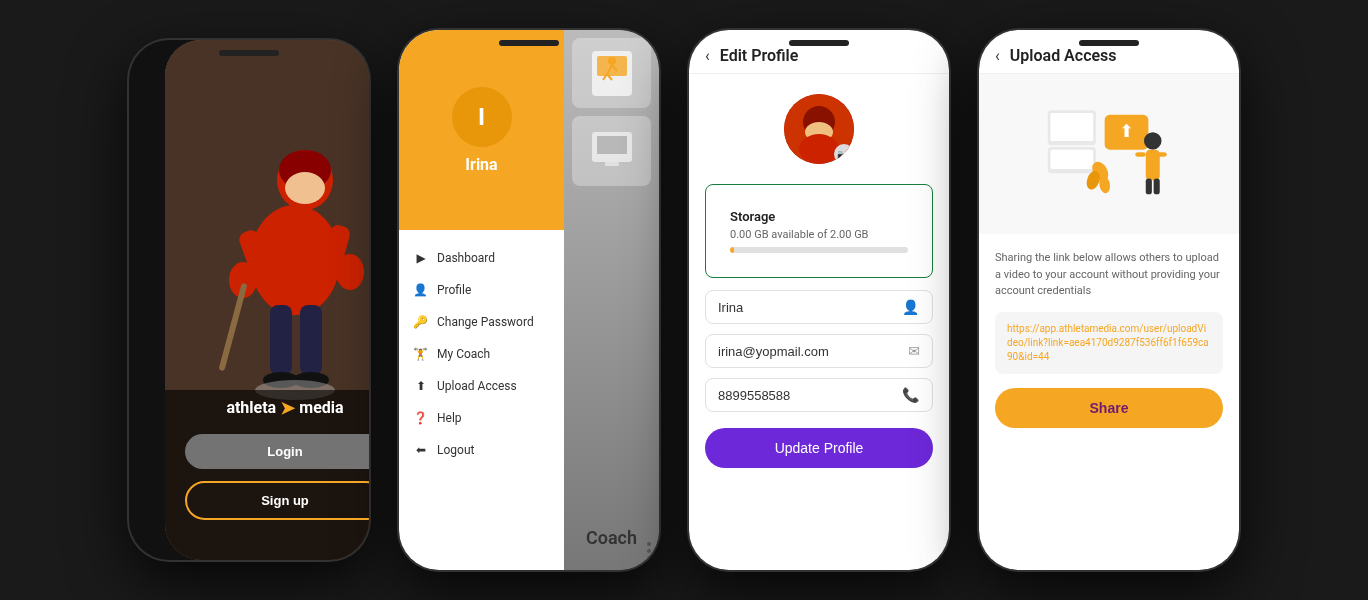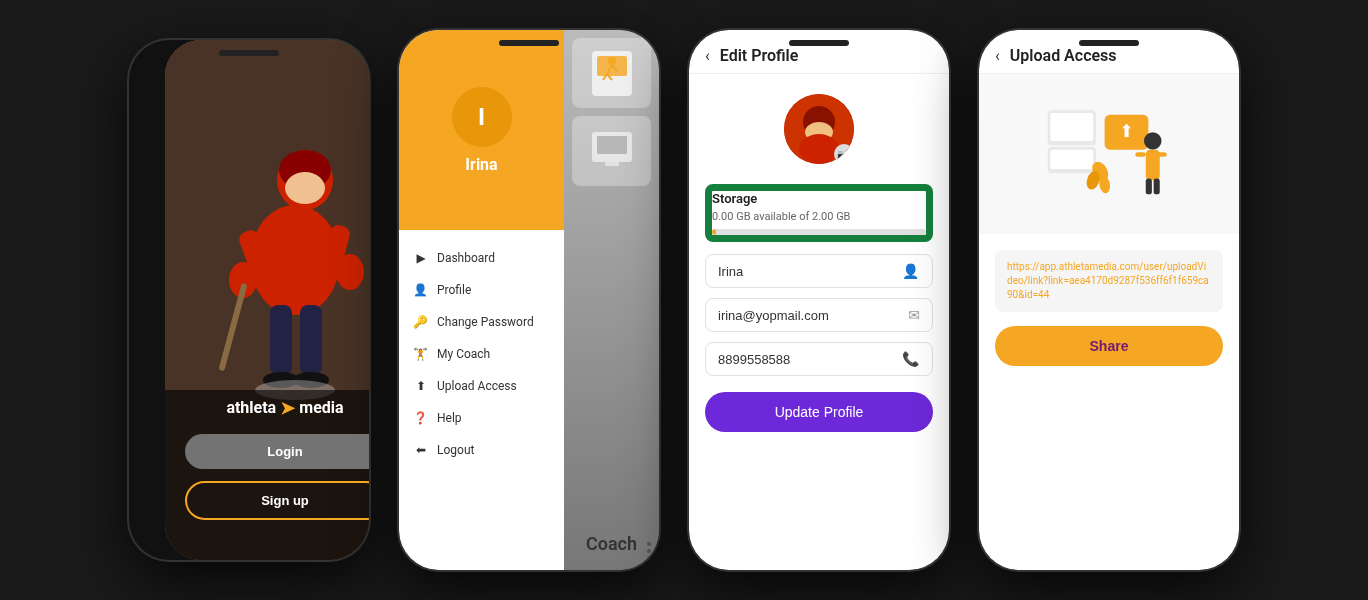--- a/index.html
+++ b/index.html
@@ -282,22 +282,22 @@
       height: 20px;
       background: #ddd;
       border-radius: 50%;
       display: flex;
       align-items: center;
       justify-content: center;
       font-size: 10px;
     }
     .storage-section {
       margin: 0 16px 12px;
-      padding: 0;
-      border: 7px solid #15803d;
+      padding: 24px;
+      border: 1px solid #15803d;
       border-radius: 8px;
     }
     .storage-title {
       font-size: 13px;
       font-weight: 600;
       color: #222;
       margin-bottom: 4px;
     }
     .storage-sub {
       font-size: 11px;
@@ -433,21 +433,21 @@
       border-radius: 25px;
       color: #701a75;
       font-size: 14px;
       font-weight: 600;
       cursor: pointer;
     }
 
     
     .coach-label {
       position: absolute;
-      bottom: 16px;
+      bottom: 22px;
       left: 0;
       right: 0;
       text-align: center;
       font-size: 18px;
       font-weight: 600;
       color: #333;
     }
   </style>
 </head>
 <body>
@@ -645,20 +645,21 @@
 
           <circle cx="130" cy="55" r="10" fill="#333"></circle>
           <rect x="122" y="65" width="16" height="35" rx="5" fill="#f5a623"></rect>
           <rect x="110" y="68" width="12" height="5" rx="3" fill="#f5a623"></rect>
           <rect x="134" y="68" width="12" height="5" rx="3" fill="#f5a623"></rect>
           <rect x="122" y="98" width="7" height="18" rx="3" fill="#333"></rect>
           <rect x="131" y="98" width="7" height="18" rx="3" fill="#333"></rect>
         </svg>
       </div>
       <div class="upload-content">
+        <div class="share-desc">Sharing the link below allows others to upload a video to your account without providing your account credentials</div>
         <div class="share-link-box">
           <div class="share-link-text">https://app.athletamedia.com/user/uploadVideo/link?link=aea4170d9287f536ff6f1f659ca90&amp;id=44</div>
         </div>
         <button class="share-btn">Share</button>
       </div>
     </div>
   </div>
 </div>
 
 </body></html>

